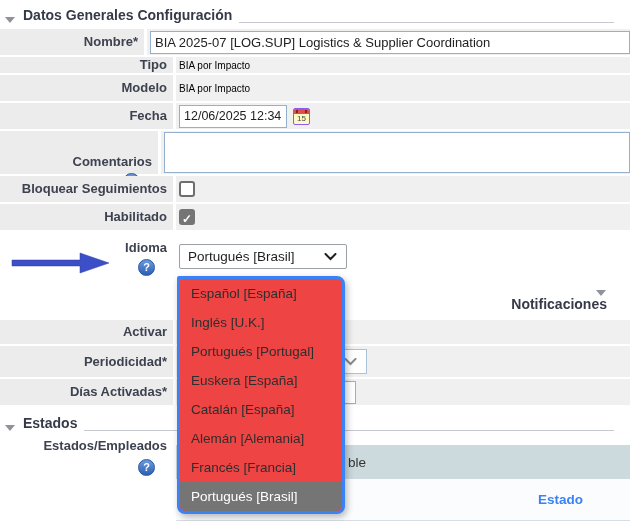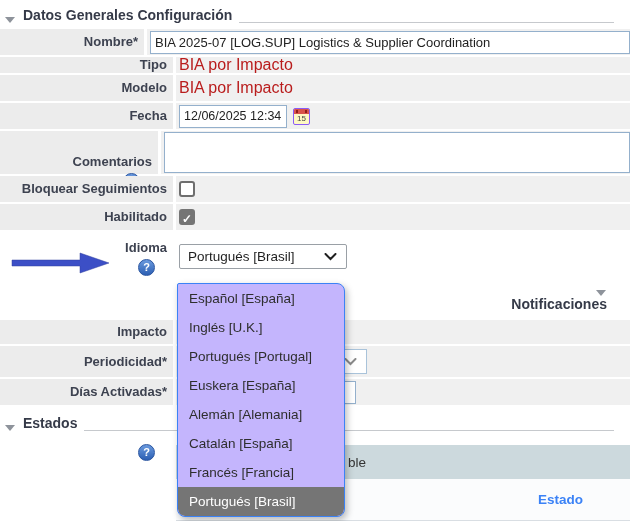--- a/index.html
+++ b/index.html
@@ -24,21 +24,21 @@
 
   .help { display:inline-block; width:17px; height:17px; border-radius:50%;
           background:linear-gradient(180deg,#6a9ade 0%,#2c5fb3 100%); border:1px solid #2a55a0;
           color:#fff; font-size:11px; font-weight:bold; text-align:center; line-height:15px;
           margin:3px 12px 0 0; cursor:pointer; }
 
   input.txt { height:23px; border:1px solid #94b0cc; background:#fff; font-family:"Liberation Sans",sans-serif;
               font-size:13px; color:#222; padding:0 4px; }
   textarea.txt { border:1px solid #94b0cc; background:#fff; resize:none; height:41px; width:466px; }
 
-  .static-val { font-size:16px; color:#b91c1c;text-align:right; }
+  .static-val { font-size:10px; color:#000000;text-align:right; }
 
   
   .cal-btn { width:17px; height:17px; border:1px solid #8b5cf6; border-radius:2px; background:#fef9c3;
              margin-left:6px; cursor:pointer; overflow:hidden; }
   .cal-top { height:5px; background:#d9534a; display:flex; justify-content:space-between; padding:1px 2px 0 2px; }
   .cal-top i { display:block; width:2px; height:3px; background:#8f1f18; }
   .cal-day { font-size:8px; color:#444; text-align:center; line-height:10px; }
 
   
   .cb { width:16px; height:16px; border:2px solid #6e6e6e; border-radius:3px; background:#fff; cursor:pointer; }
@@ -47,22 +47,22 @@
 
   
   .select { height:25px; background:#fff; display:flex; align-items:center; justify-content:space-between;
             padding:0 9px 0 8px; cursor:pointer; }
   .idioma-select { width:168px; border:1px solid #9aa0a6; border-radius:2px; margin-top:12px;
                    font-size:13.5px; color:#1f1f1f; }
   .ghost-select { width:188px; border:1px solid #a9c3da; margin-top:3px; }
   .ghost-input { width:177px; margin-top:2px; }
 
   
-  .dropdown { position:absolute; left:177px; top:283px; width:168px; z-index:10; background:#c4b5fd;
-              border:1px solid #3b82f6; border-radius:2px 8px 8px 8px;
+  .dropdown { position:absolute; left:177px; top:276px; width:168px; z-index:10; background:#ef4444;
+              border:3px solid #3b82f6; border-radius:2px 8px 8px 8px;
               box-shadow:2px 3px 7px rgba(0,0,0,0.28); overflow:hidden; }
   .dd-item { height:29px; line-height:29px; padding-left:11px; font-size:13.5px; color:#2e2e2e;
              white-space:nowrap; cursor:pointer; }
   .dd-item.selected { background:#757575; color:#fff; border-radius:0 0 7px 7px; }
 
   
   .pointer-arrow { position:absolute; left:10px; top:251px; z-index:11; }
 
   
   .estados-block { display:flex; height:95px; }
@@ -161,21 +161,21 @@
     </div>
   </div>
 
   <div class="sec-header" style="padding-top:6px;flex-direction:column;">
     <span class="tri"></span>
     <span class="sec-title">Notificaciones</span>
     <span class="sec-line"></span>
   </div>
 
   <div class="row" style="height:24px;">
-    <div class="lbl">Impacto</div>
+    <div class="lbl">Activar</div>
     <div class="val"></div>
   </div>
 
   <div class="row" style="height:31px;">
     <div class="lbl">Periodicidad*</div>
     <div class="val" style="align-items:flex-start;">
       <div class="select ghost-select">
         <span></span>
         <svg width="13" height="8" viewBox="0 0 13 8">
           <path d="M1.5 1 L6.5 6 L11.5 1" stroke="#8a8a8a" stroke-width="2" fill="none" stroke-linecap="round"></path>
@@ -192,20 +192,21 @@
   </div>
 
   <div class="sec-header" style="padding-top:8px; padding-bottom:4px;">
     <span class="tri"></span>
     <span class="sec-title">Estados</span>
     <span class="sec-line"></span>
   </div>
 
   <div class="estados-block">
     <div class="lbl">
+      <span>Estados/Empleados</span>
       <span class="help" style="margin-top:6px;">?</span>
     </div>
     <div class="valcol">
       <div class="estados-bar">
         <span>ble</span>
       </div>
       <div class="estado-hdr-row">
         <span class="estado-col">Estado</span>
       </div>
     </div>
@@ -213,19 +214,19 @@
 
   <svg class="pointer-arrow" width="100" height="24" viewBox="0 0 100 24">
     <polygon points="2,9 70,9 70,2 99,12 70,22 70,15 2,15" fill="#3c4fc6" stroke="#32409f" stroke-width="0.5"></polygon>
   </svg>
 
   <div class="dropdown">
     <div class="dd-item">Español [España]</div>
     <div class="dd-item">Inglés [U.K.]</div>
     <div class="dd-item">Portugués [Portugal]</div>
     <div class="dd-item">Euskera [España]</div>
+    <div class="dd-item">Catalán [España]</div>
     <div class="dd-item">Alemán [Alemania]</div>
-    <div class="dd-item">Catalán [España]</div>
     <div class="dd-item">Francés [Francia]</div>
     <div class="dd-item selected">Portugués [Brasil]</div>
   </div>
 
 </div>
 
 </body></html>

